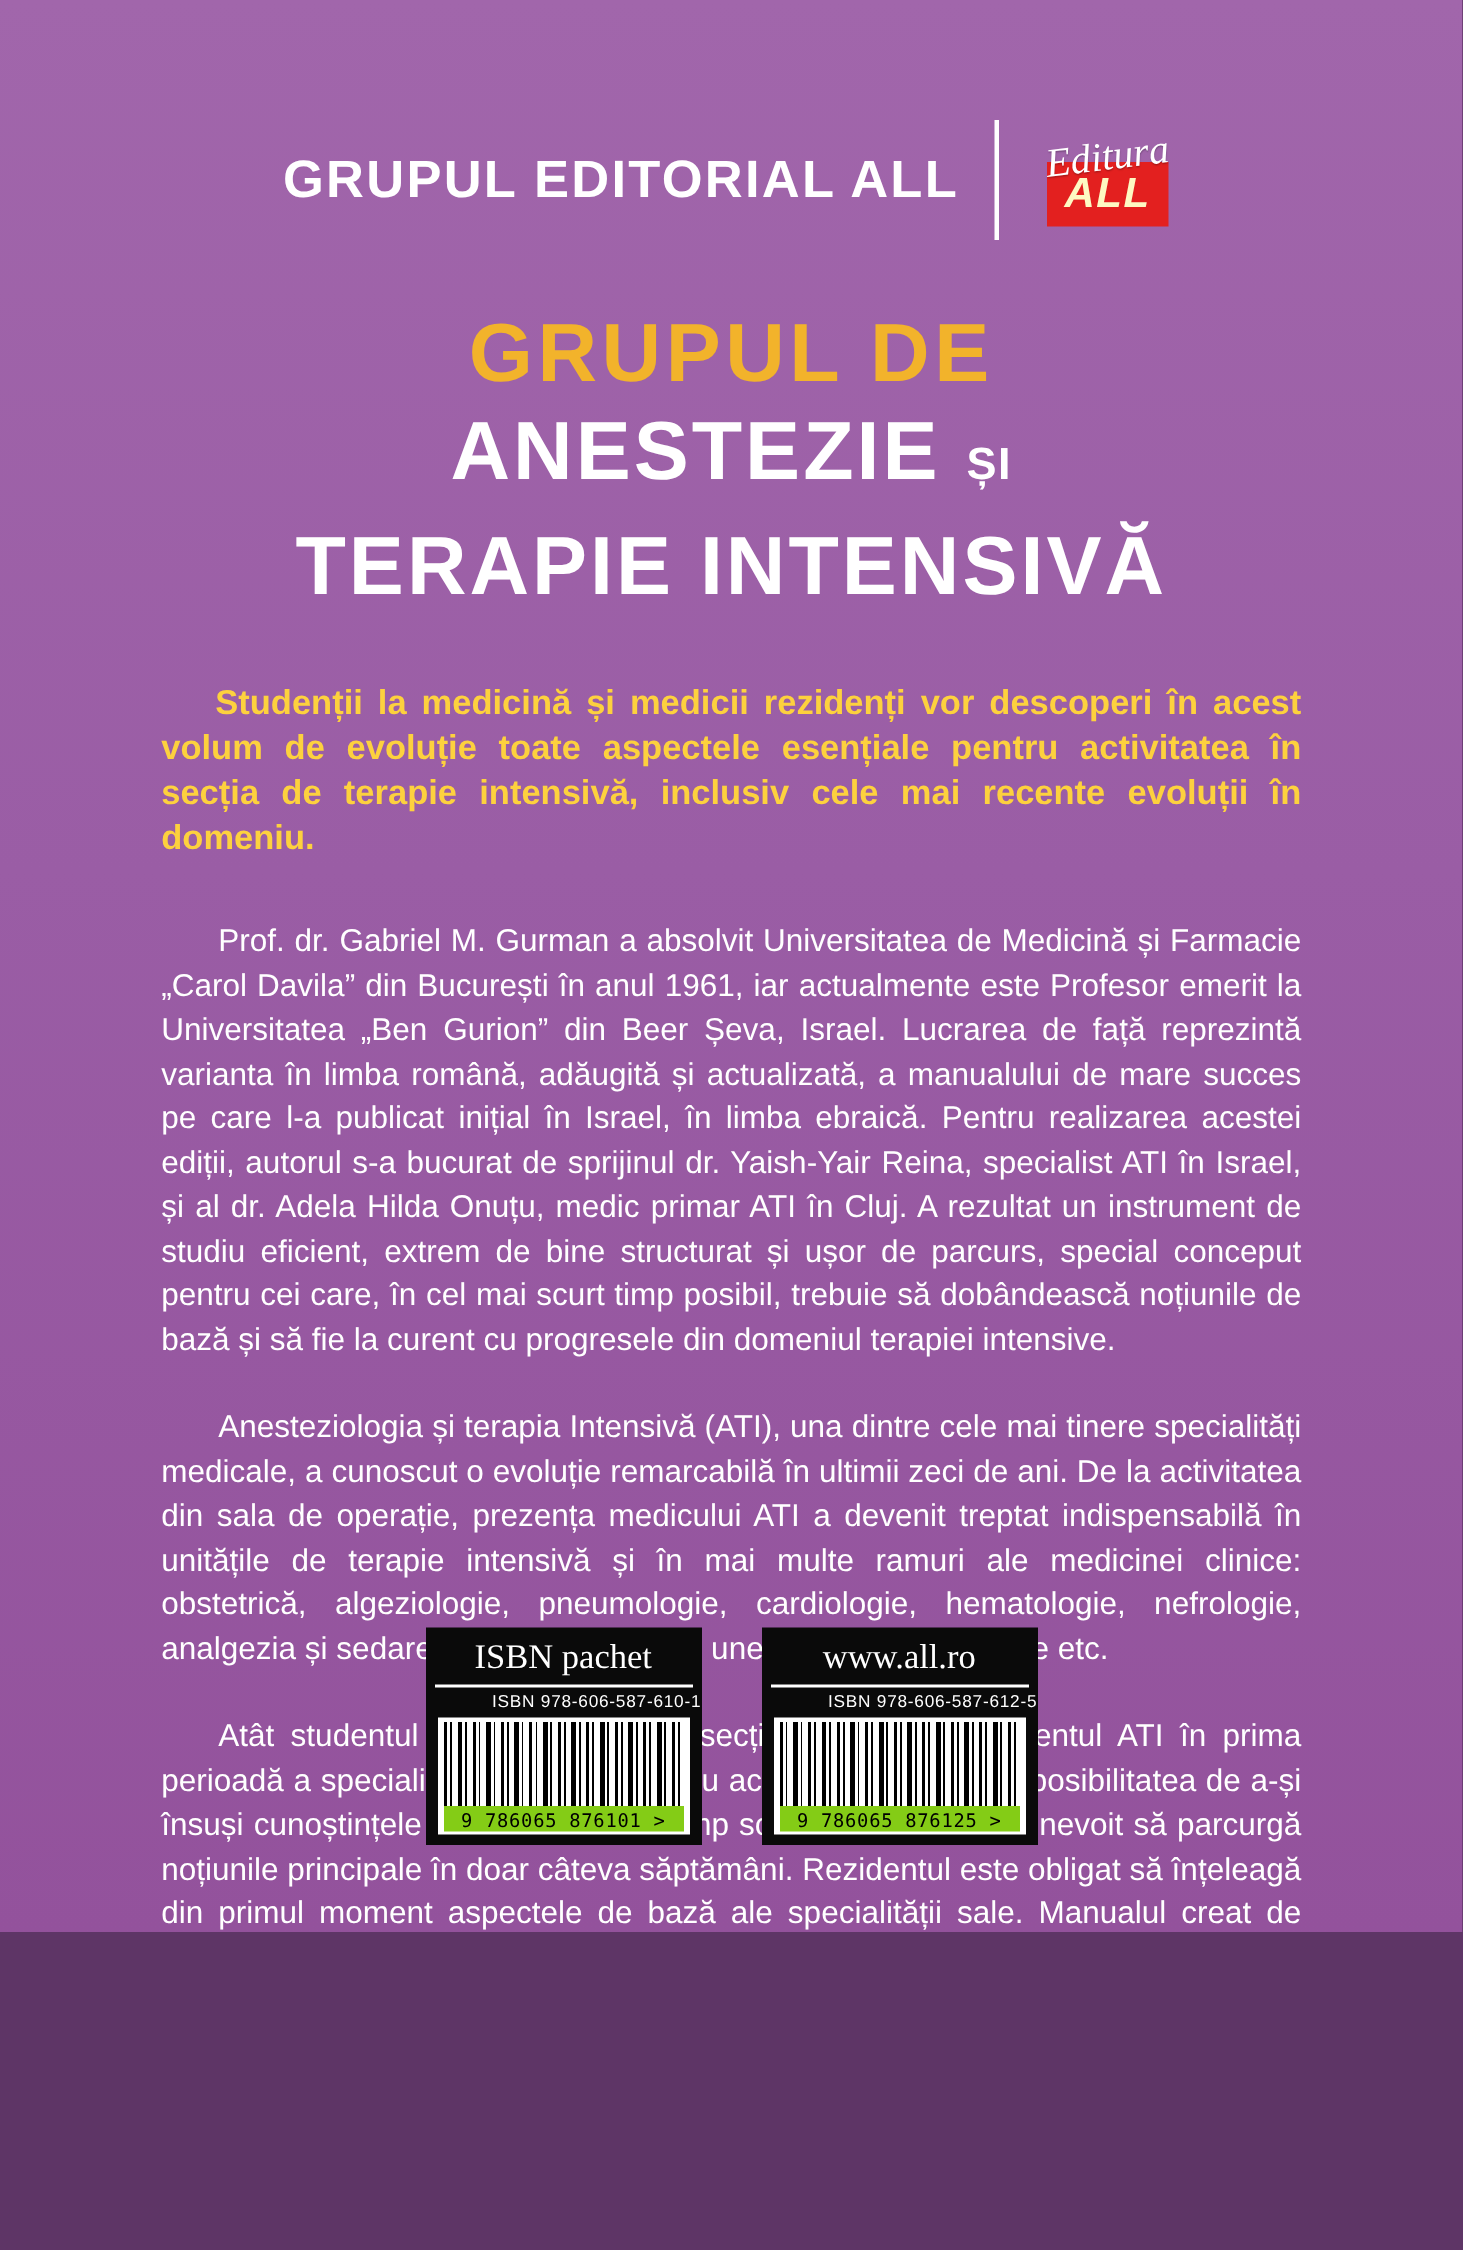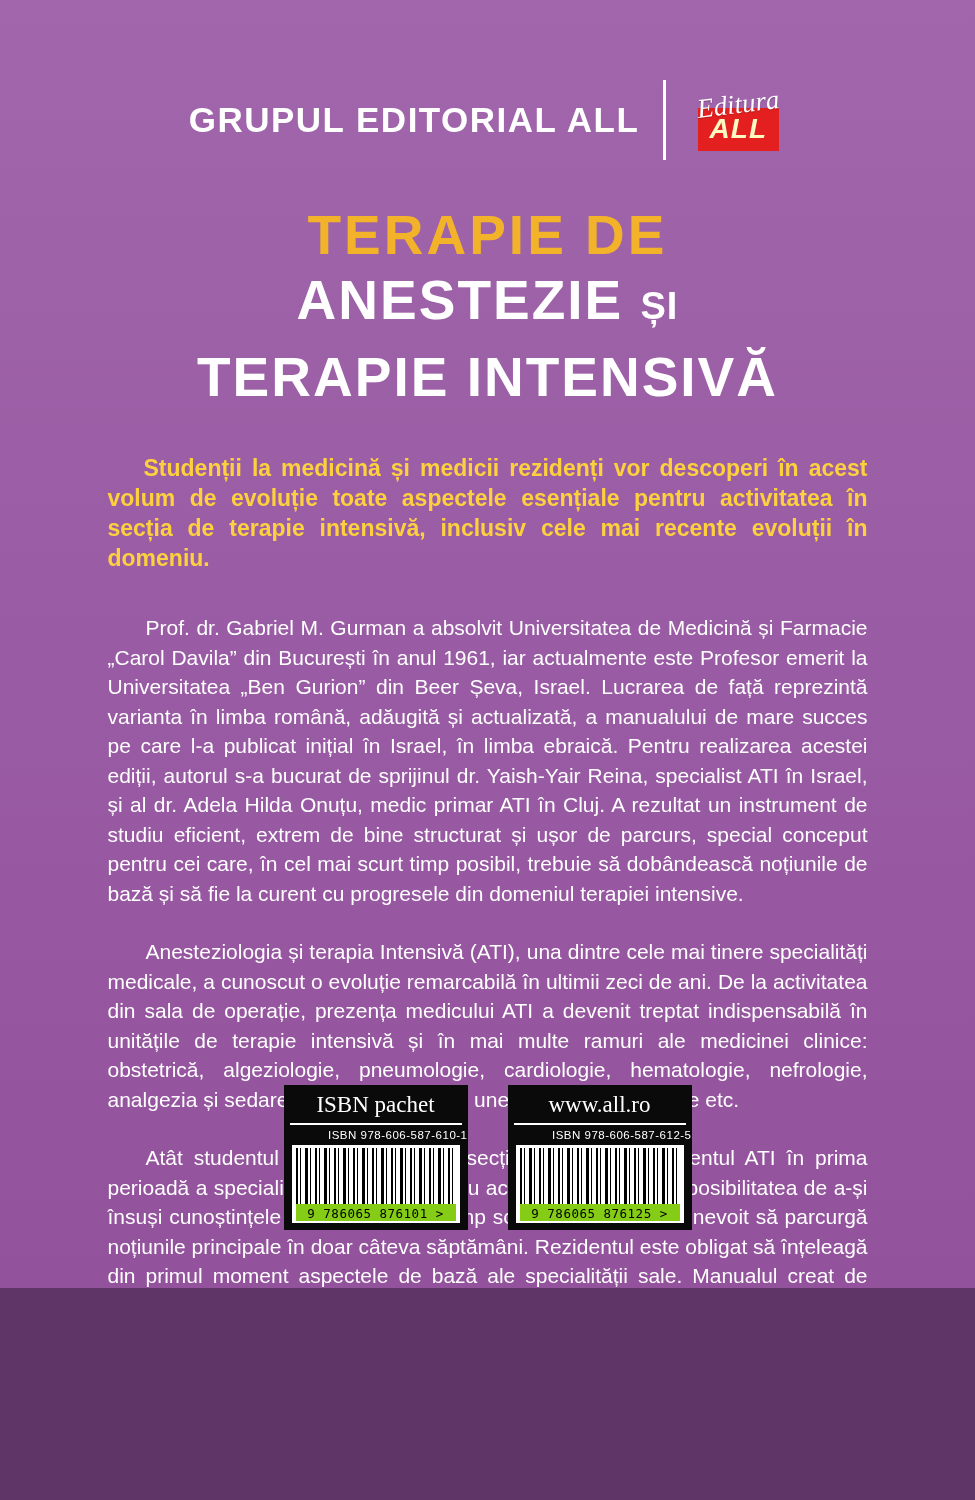--- a/index.html
+++ b/index.html
@@ -28,21 +28,21 @@
     background:#e3201f; color:#fef9c3;
     font-weight:bold; font-style:italic;
     font-size:28px; line-height:1;
     padding:7px 12px 8px; letter-spacing:1px;
   }
 
   
   .title { text-align:center; margin-top:48px; font-weight:bold; }
   .title-1 { color:#f2b32b; font-size:55px; letter-spacing:3px; line-height:1.0; }
   .title-2 { color:#ffffff; font-size:55px; letter-spacing:2px; line-height:1.0; margin-top:10px; }
-  .title-2 .small { font-size:38px; letter-spacing:1px; }
+  .title-2 .small { font-size:30px; letter-spacing:1px; }
   .title-3 { color:#ffffff; font-size:55px; letter-spacing:2px; line-height:1.0; margin-top:22px; }
 
   
   .intro {
     width:760px; margin:48px auto 0;
     color:#fdd13e; font-weight:bold;
     font-size:23px; line-height:30px;
     text-align:justify; text-indent:36px;
   }
 
@@ -85,21 +85,21 @@
   <div class="header">
     <div class="publisher">GRUPUL EDITORIAL ALL</div>
     <div class="divider"></div>
     <div class="logo">
       <div class="editura">Editura</div>
       <div class="all-box">ALL</div>
     </div>
   </div>
 
   <div class="title">
-    <div class="title-1">TERAPIE DE</div>
+    <div class="title-1">GRUPUL DE</div>
     <div class="title-2"><span>ANESTEZIE</span> <span class="small">ȘI</span></div>
     <div class="title-3">TERAPIE INTENSIVĂ</div>
   </div>
 
   <div class="intro">Studenții la medicină și medicii rezidenți vor descoperi în acest volum de evoluție toate aspectele esențiale pentru activitatea în secția de terapie intensivă, inclusiv cele mai recente evoluții în domeniu.</div>
 
   <div class="body-copy">
     <p>Prof. dr. Gabriel M. Gurman a absolvit Universitatea de Medicină și Farmacie „Carol Davila” din București în anul 1961, iar actualmente este Profesor emerit la Universitatea „Ben Gurion” din Beer Șeva, Israel. Lucrarea de față reprezintă varianta în limba română, adăugită și actualizată, a manualului de mare succes pe care l-a publicat inițial în Israel, în limba ebraică. Pentru realizarea acestei ediții, autorul s-a bucurat de sprijinul dr. Yaish-Yair Reina, specialist ATI în Israel, și al dr. Adela Hilda Onuțu, medic primar ATI în Cluj. A rezultat un instrument de studiu eficient, extrem de bine structurat și ușor de parcurs, special conceput pentru cei care, în cel mai scurt timp posibil, trebuie să dobândească noțiunile de bază și să fie la curent cu progresele din domeniul terapiei intensive.</p>
     <p>Anesteziologia și terapia Intensivă (ATI), una dintre cele mai tinere specialități medicale, a cunoscut o evoluție remarcabilă în ultimii zeci de ani. De la activitatea din sala de operație, prezența medicului ATI a devenit treptat indispensabilă în unitățile de terapie intensivă și în mai multe ramuri ale medicinei clinice: obstetrică, algeziologie, pneumologie, cardiologie, hematologie, nefrologie, analgezia și sedarea pacientului supus unei investigații invazive etc.</p>
     <p>Atât studentul aflat în rotație în secția ATI, cât și rezidentul ATI în prima perioadă a specializării, se confruntă cu aceeași problemă: imposibilitatea de a-și însuși cunoștințele esențiale într-un timp scurt. Studentul este nevoit să parcurgă noțiunile principale în doar câteva săptămâni. Rezidentul este obligat să înțeleagă din primul moment aspectele de bază ale specialității sale. Manualul creat de Prof. dr. Gabriel M. Gurman vine în întâmpinarea acestor necesități, deschizând totodată calea spre aprofundarea ulterioară a datelor prezentate.</p>

